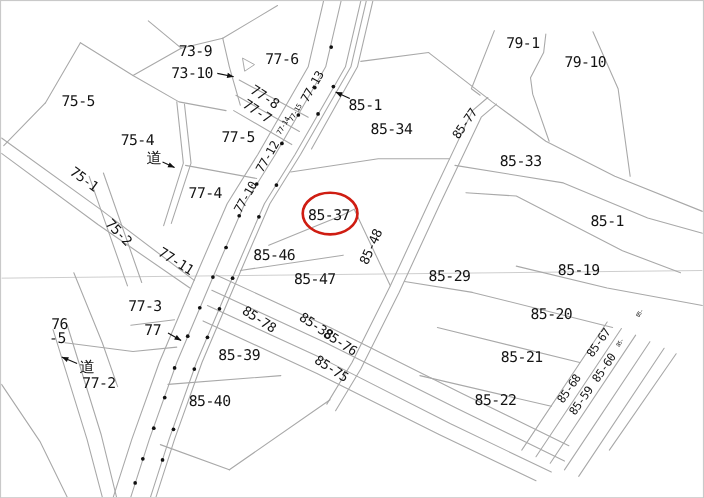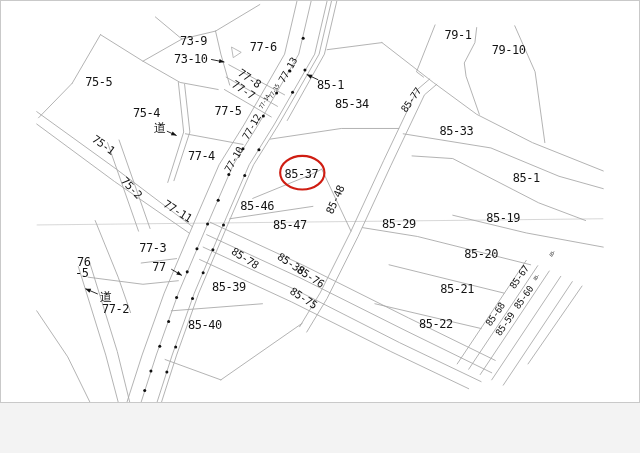--- a/index.html
+++ b/index.html
@@ -1,17 +1,17 @@
 <!DOCTYPE html>
 <html><head>
 <meta charset="utf-8">
 <style>
   html,body{margin:0;padding:0;background:#f3f3f3;}
   #stage{
-    position:relative;width:640px;height:403px;background:#ffffff;
+    position:relative;width:640px;height:453px;background:#ffffff;
     border:1px solid #c9c9c9;box-sizing:border-box;overflow:hidden;
     font-family:"DejaVu Sans Mono","Liberation Mono",monospace;
   }
   svg{display:block;width:100%;height:100%;}
   text{fill:#141414;}
 </style>
 </head>
 <body>
 
 <div id="stage">

